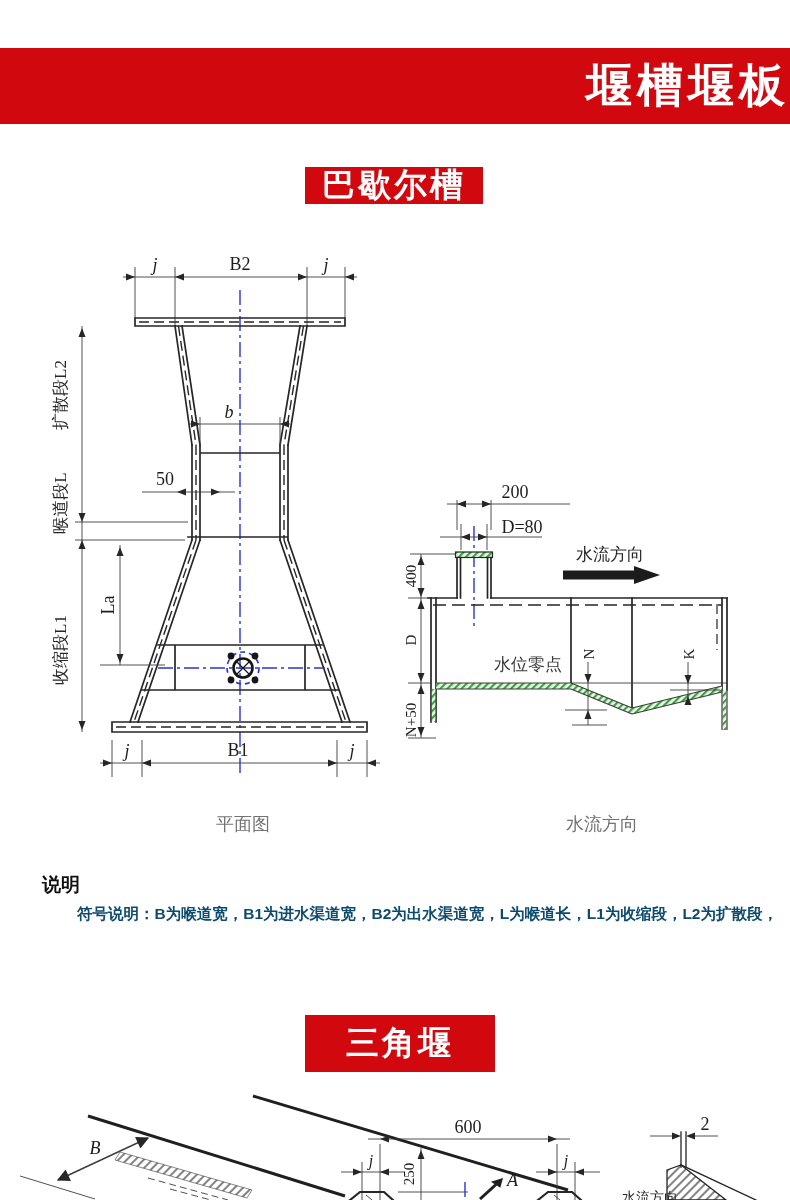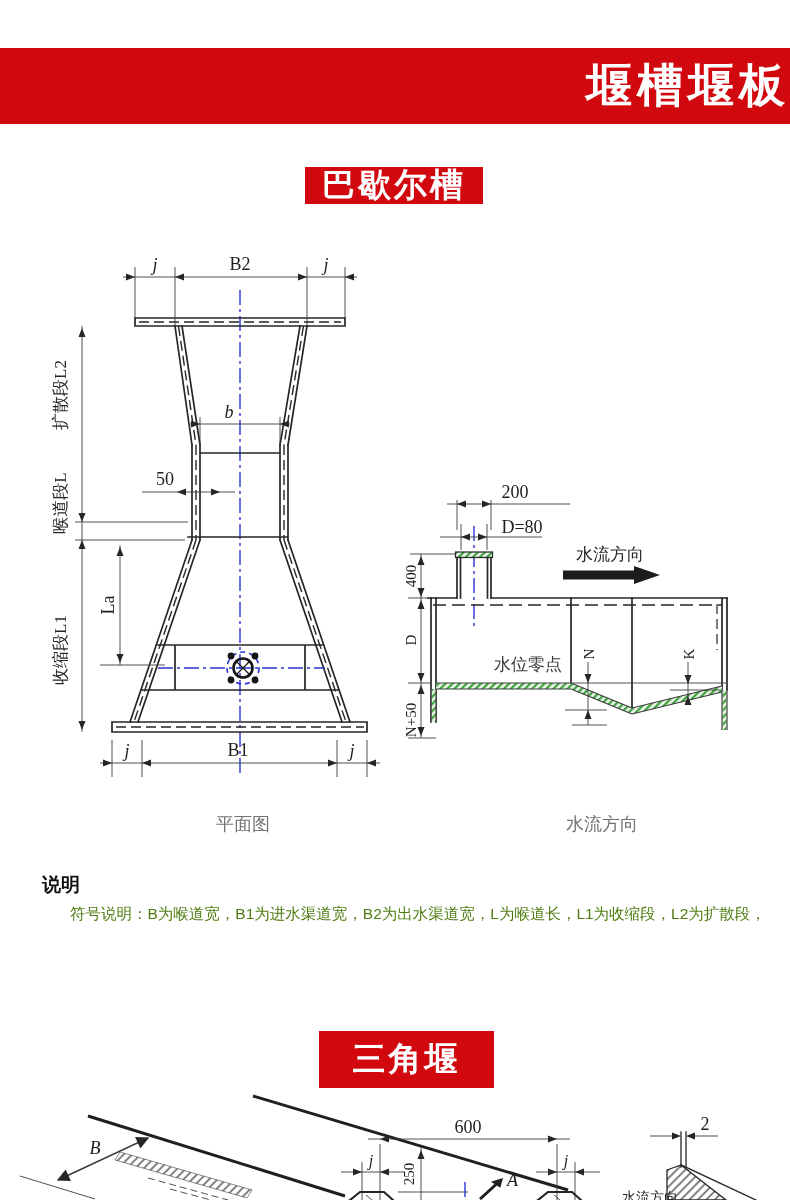--- a/index.html
+++ b/index.html
@@ -5,26 +5,26 @@
   html,body { margin:0; padding:0; background:#ffffff; }
   body { width:790px; height:1200px; position:relative; overflow:hidden;
          font-family:"Liberation Sans", sans-serif; }
   .abs { position:absolute; }
   .banner { left:0; top:48px; width:790px; height:76px; background:#d2080f;
             display:flex; align-items:center; justify-content:flex-end; }
   .banner-title { color:#ffffff; font-size:46px; font-weight:700; letter-spacing:5px; }
   .badge { background:#d2080f; color:#ffffff; display:flex; align-items:center;
            justify-content:center; font-weight:700; font-size:33px; letter-spacing:3px; }
   #badge-parshall { left:305px; top:167px; width:178px; height:37px; }
-  #badge-triangle { left:319px; top:1015px; width:175px; height:57px;margin-top:16px; }
+  #badge-triangle { left:305px; top:1015px; width:190px; height:57px; }
   .caption { transform:translateX(-50%); font-family:"Liberation Serif", serif;
              font-size:18px; color:#737373; white-space:nowrap; }
   .notes-heading { left:42px; top:872px; font-size:19px; font-weight:700; color:#111111;text-align:right; }
-  .notes-body { left:70px; top:901px; width:690px; font-size:15.5px; font-weight:400;
-                color:#4d7c0f; line-height:26.5px; }
+  .notes-body { left:77px; top:901px; width:690px; font-size:15.5px; font-weight:700;
+                color:#0c4a6e; line-height:26.5px; }
   .notes-body div { white-space:nowrap; }
   
   svg { overflow:hidden; }
   .ln  { stroke:#262626; stroke-width:1.7; fill:none; stroke-linecap:square; }
   .lt  { stroke:#3c3c3c; stroke-width:0.9; fill:none; }
   .dsh { stroke:#262626; stroke-width:1.4; fill:none; stroke-dasharray:10 5; }
   .cl  { stroke:#2a34d4; stroke-width:1.4; fill:none; stroke-dasharray:15 4 3 4; }
   .ar  { fill:#262626; stroke:none; }
   .thk { stroke:#1f1f1f; stroke-width:3; fill:none; }
   text.dt  { font-family:"Liberation Serif", serif; font-size:18px; fill:#1d1d1d; }

